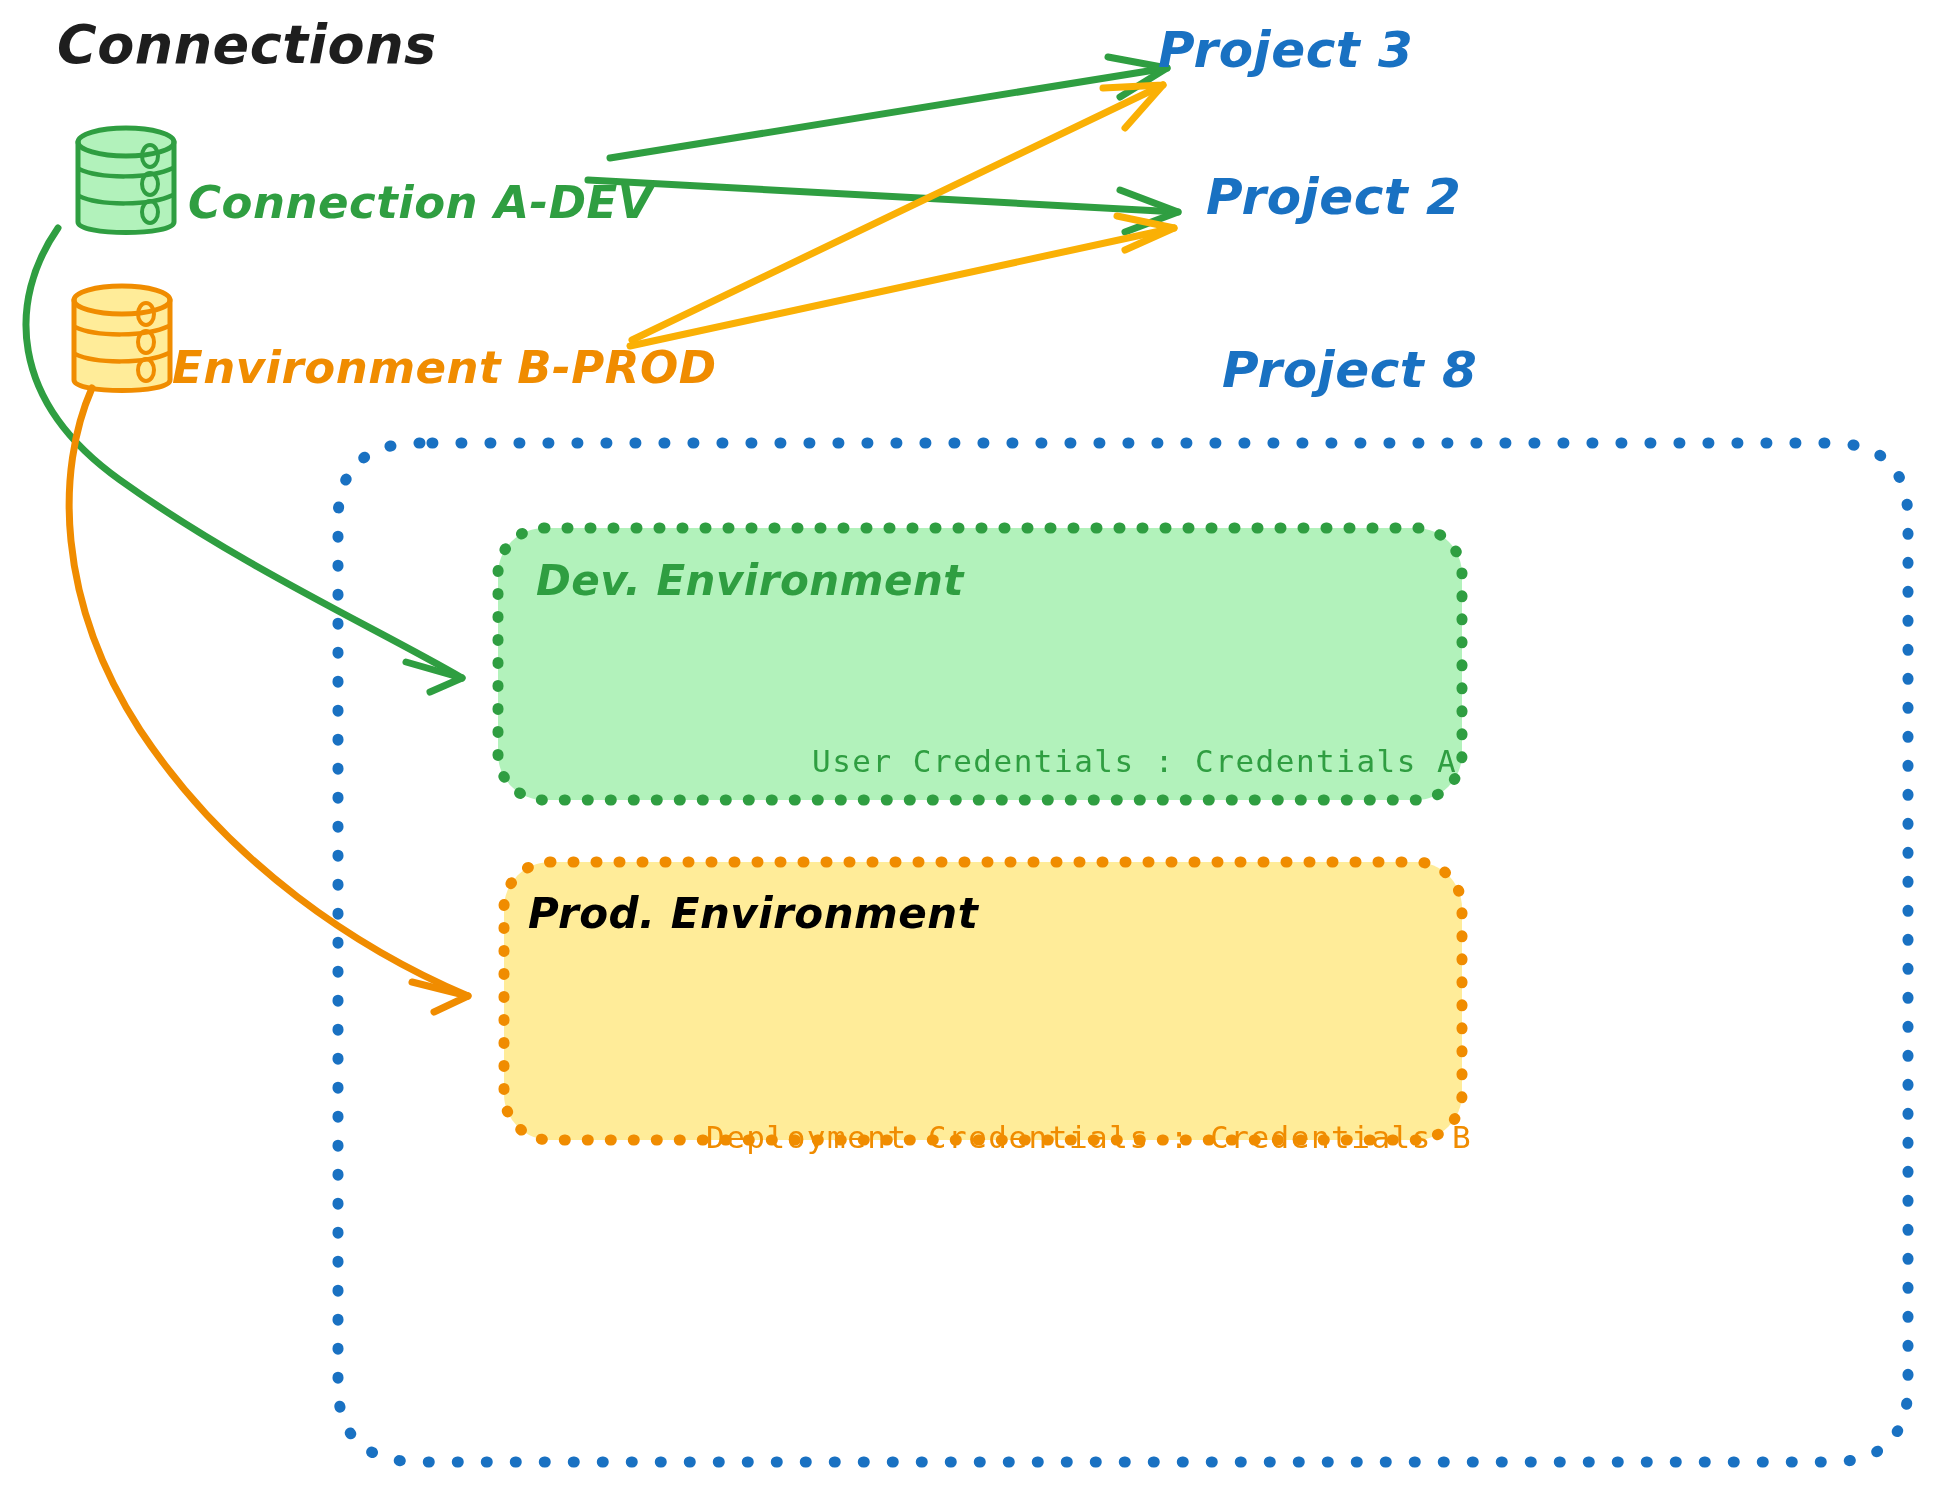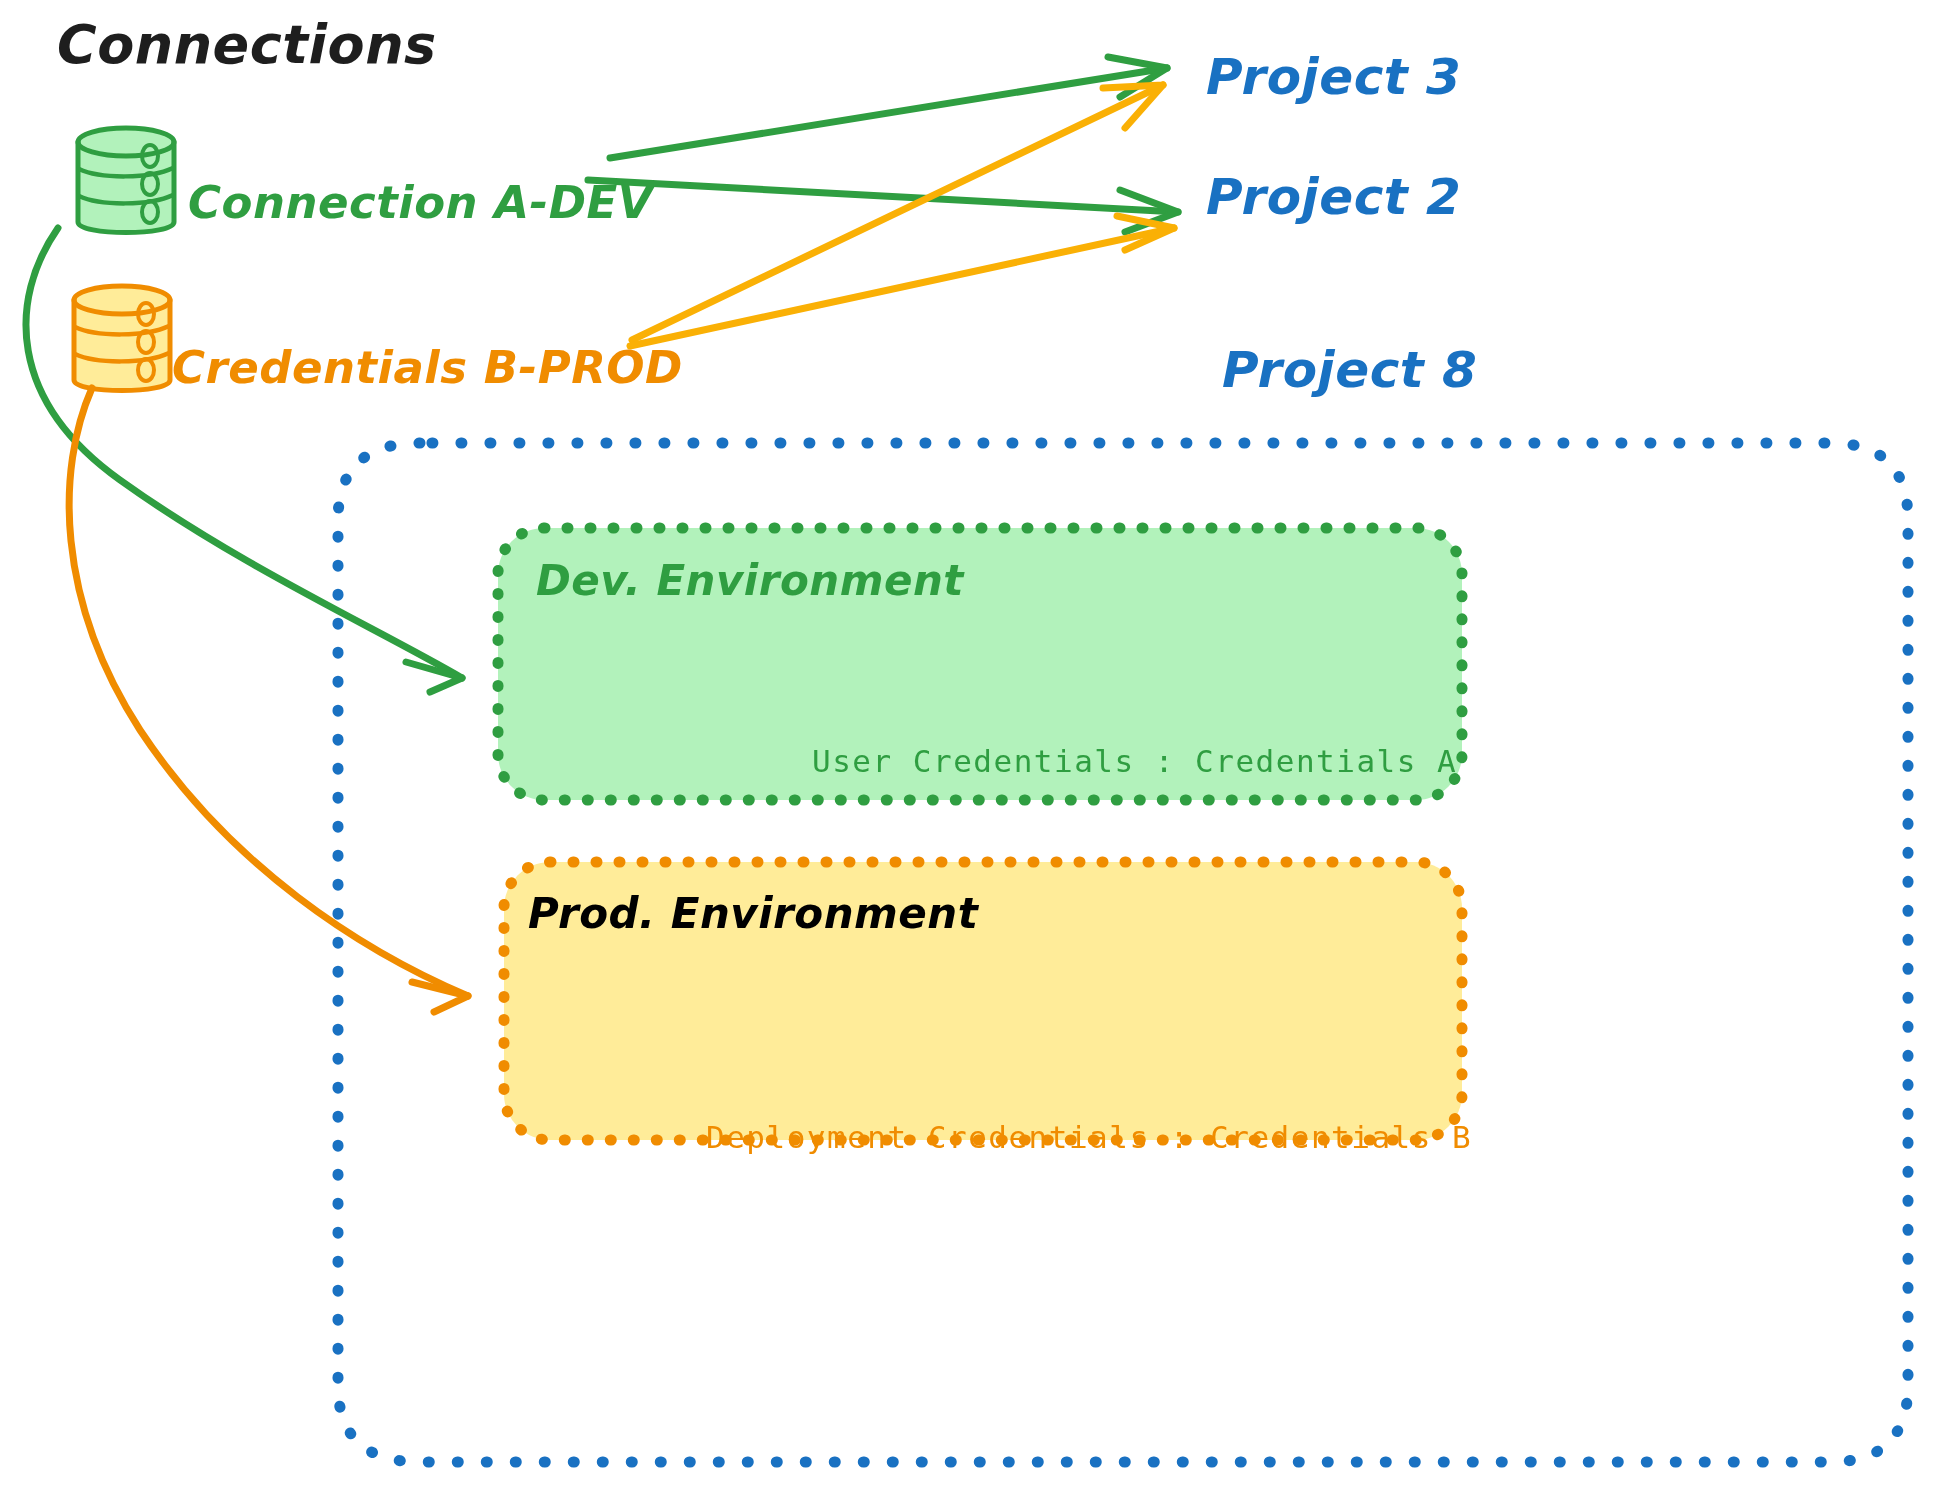--- a/index.html
+++ b/index.html
@@ -46,21 +46,21 @@
     font-style: italic;
     margin-top: 40px;
   }
   #label-conn-a { left: 188px; top: 140px; color: #2f9e41; }
   #label-conn-b { left: 172px; top: 305px; color: #f08c00; }
   .project-label {
     font-size: 50px;
     color: #1971c2;
     font-style: italic;
   }
-  #label-project-3 { left: 1206px; top: 25px; margin-top: 27px; }
+  #label-project-3 { left: 1158px; top: 25px; }
   #label-project-2 { left: 1206px; top: 172px; }
   #label-project-1 { left: 1222px; top: 345px; }
   .env-title {
     font-size: 42px;
     font-style: italic;
   }
   #label-dev-env { left: 536px; top: 560px; color: #2f9e41; }
   #label-prod-env { left: 528px; top: 893px; color: #000000; }
   .cred-text {
     font-family: "DejaVu Sans Mono", monospace;
@@ -164,21 +164,21 @@
                C 56 470 56 600 140 730
                C 230 866 360 950 468 996" fill="none" stroke="#f08c00" stroke-width="7" stroke-linecap="round"></path>
       <path d="M 468 996 L 412 982 M 468 996 L 434 1012" fill="none" stroke="#f08c00" stroke-width="7" stroke-linecap="round"></path>
     </g>
   </svg>
 
   <div class="lbl hand" id="title-connections">Connections</div>
 
   <div class="lbl hand conn-label" id="label-conn-a">Connection A-DEV</div>
 
-  <div class="lbl hand conn-label" id="label-conn-b">Credentials B-PROD</div>
+  <div class="lbl hand conn-label" id="label-conn-b">Environment B-PROD</div>
 
   <div class="lbl hand project-label" id="label-project-3">Project 3</div>
 
   <div class="lbl hand project-label" id="label-project-2">Project 2</div>
 
   <div class="lbl hand project-label" id="label-project-1">Project 8</div>
 
   <div class="lbl hand env-title" id="label-dev-env">Dev. Environment</div>
 
   <div class="lbl cred-text" id="label-dev-cred">User Credentials : Credentials A</div>

